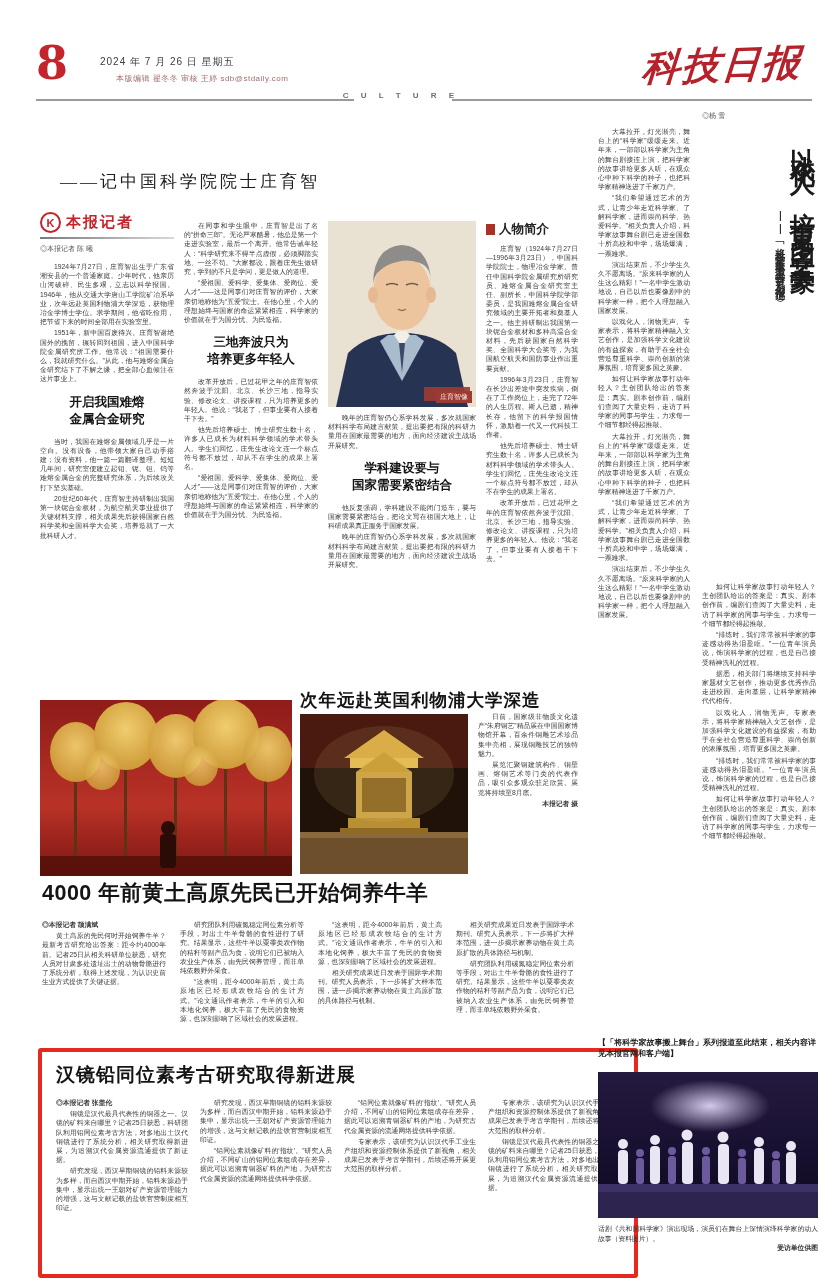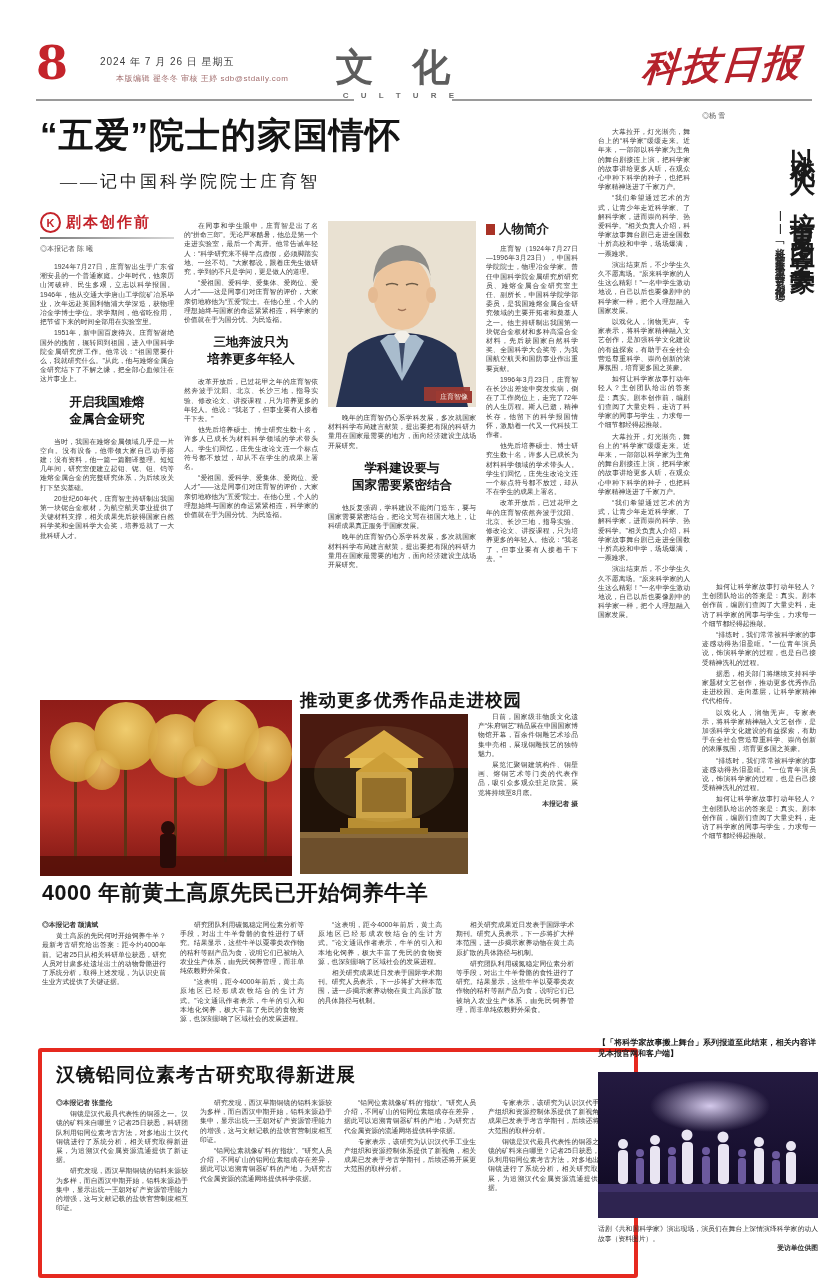--- a/index.html
+++ b/index.html
@@ -53,30 +53,28 @@
 </head>
 <body>
 
 <div class="page">
 
   <div class="abs pagenum" style="left:36px;top:40px;">8</div>
   <div class="abs dateline" style="left:100px;top:55px;">2024 年 7 月 26 日 星期五</div>
   <div class="abs infoline" style="left:116px;top:73px;text-align:right;">本版编辑 翟冬冬  审核 王婷  sdb@stdaily.com</div>
   <div class="abs rule" style="left:36px;top:99px;width:318px;"></div>
   <div class="abs rule" style="left:452px;top:99px;width:360px;"></div>
-  <div class="abs sectitle" style="left:330px;top:42px;width:140px;">文 化</div>
   <div class="abs secsub" style="left:336px;top:91px;width:130px;">C U L T U R E</div>
   <div class="abs masthead" style="left:642px;top:40px;">科技日报</div>
 
-  <div class="abs headline1" style="left:40px;top:116px;">“五爱”院士的家国情怀</div>
   <div class="abs deck1" style="left:60px;top:170px;">——记中国科学院院士庄育智</div>
 
   <div class="abs badge" style="left:40px;top:212px;">
     <span class="k">K</span>
-    <span class="bt">剧本创作前</span>
+    <span class="bt">本报记者</span>
   </div>
   <div class="abs rule" style="left:40px;top:237px;width:134px;height:2px;background:linear-gradient(to right,#7a7a7a,#d8d8d8);"></div>
   <div class="abs byline" style="left:40px;top:244px;">◎本报记者 陈 曦</div>
 
   <div class="abs t" style="left:40px;top:262px;width:134px;height:430px;">
     <p>1924年7月27日，庄育智出生于广东省潮安县的一个普通家庭。少年时代，他亲历山河破碎、民生多艰，立志以科学报国。1946年，他从交通大学唐山工学院矿冶系毕业，次年远赴英国利物浦大学深造，获物理冶金学博士学位。求学期间，他省吃俭用，把节省下来的时间全部用在实验室里。</p>
     <p>1951年，新中国百废待兴。庄育智谢绝国外的挽留，辗转回到祖国，进入中国科学院金属研究所工作。他常说：“祖国需要什么，我就研究什么。”从此，他与难熔金属合金研究结下了不解之缘，把全部心血倾注在这片事业上。</p>
     <div class="colsub">
       <div>开启我国难熔</div>
         <div>金属合金研究</div>
@@ -170,21 +168,21 @@
         <ellipse cx="160" cy="66" rx="18" ry="20" fill="url(#gold)" opacity="0.85"></ellipse>
       </g>
       <rect y="156" width="252" height="20" fill="#541008" opacity="0.85"></rect>
       <g>
         <circle cx="128" cy="128" r="7" fill="#2a0b08"></circle>
         <rect x="120" y="134" width="16" height="34" rx="4" fill="#2a0b08"></rect>
       </g>
     </svg>
   </div>
 
-  <div class="abs headline2" style="left:300px;top:688px;">推动更多优秀作品走进校园</div>
+  <div class="abs headline2" style="left:300px;top:688px;">次年远赴英国利物浦大学深造</div>
   <div class="abs" style="left:300px;top:714px;width:168px;height:160px;">
     <svg width="168" height="160" viewBox="0 0 168 160">
       <rect width="168" height="160" fill="#201208"></rect>
       <rect y="0" width="168" height="54" fill="#4a1a10"></rect>
       <rect y="118" width="168" height="42" fill="#6d4f2c"></rect>
       <rect y="118" width="168" height="6" fill="#8a6a3c"></rect>
       <g>
         <polygon points="84,16 44,44 124,44" fill="#d8a93f"></polygon>
         <rect x="50" y="44" width="68" height="10" fill="#e3b94e"></rect>
         <polygon points="84,38 56,58 112,58" fill="#c9992f"></polygon>

